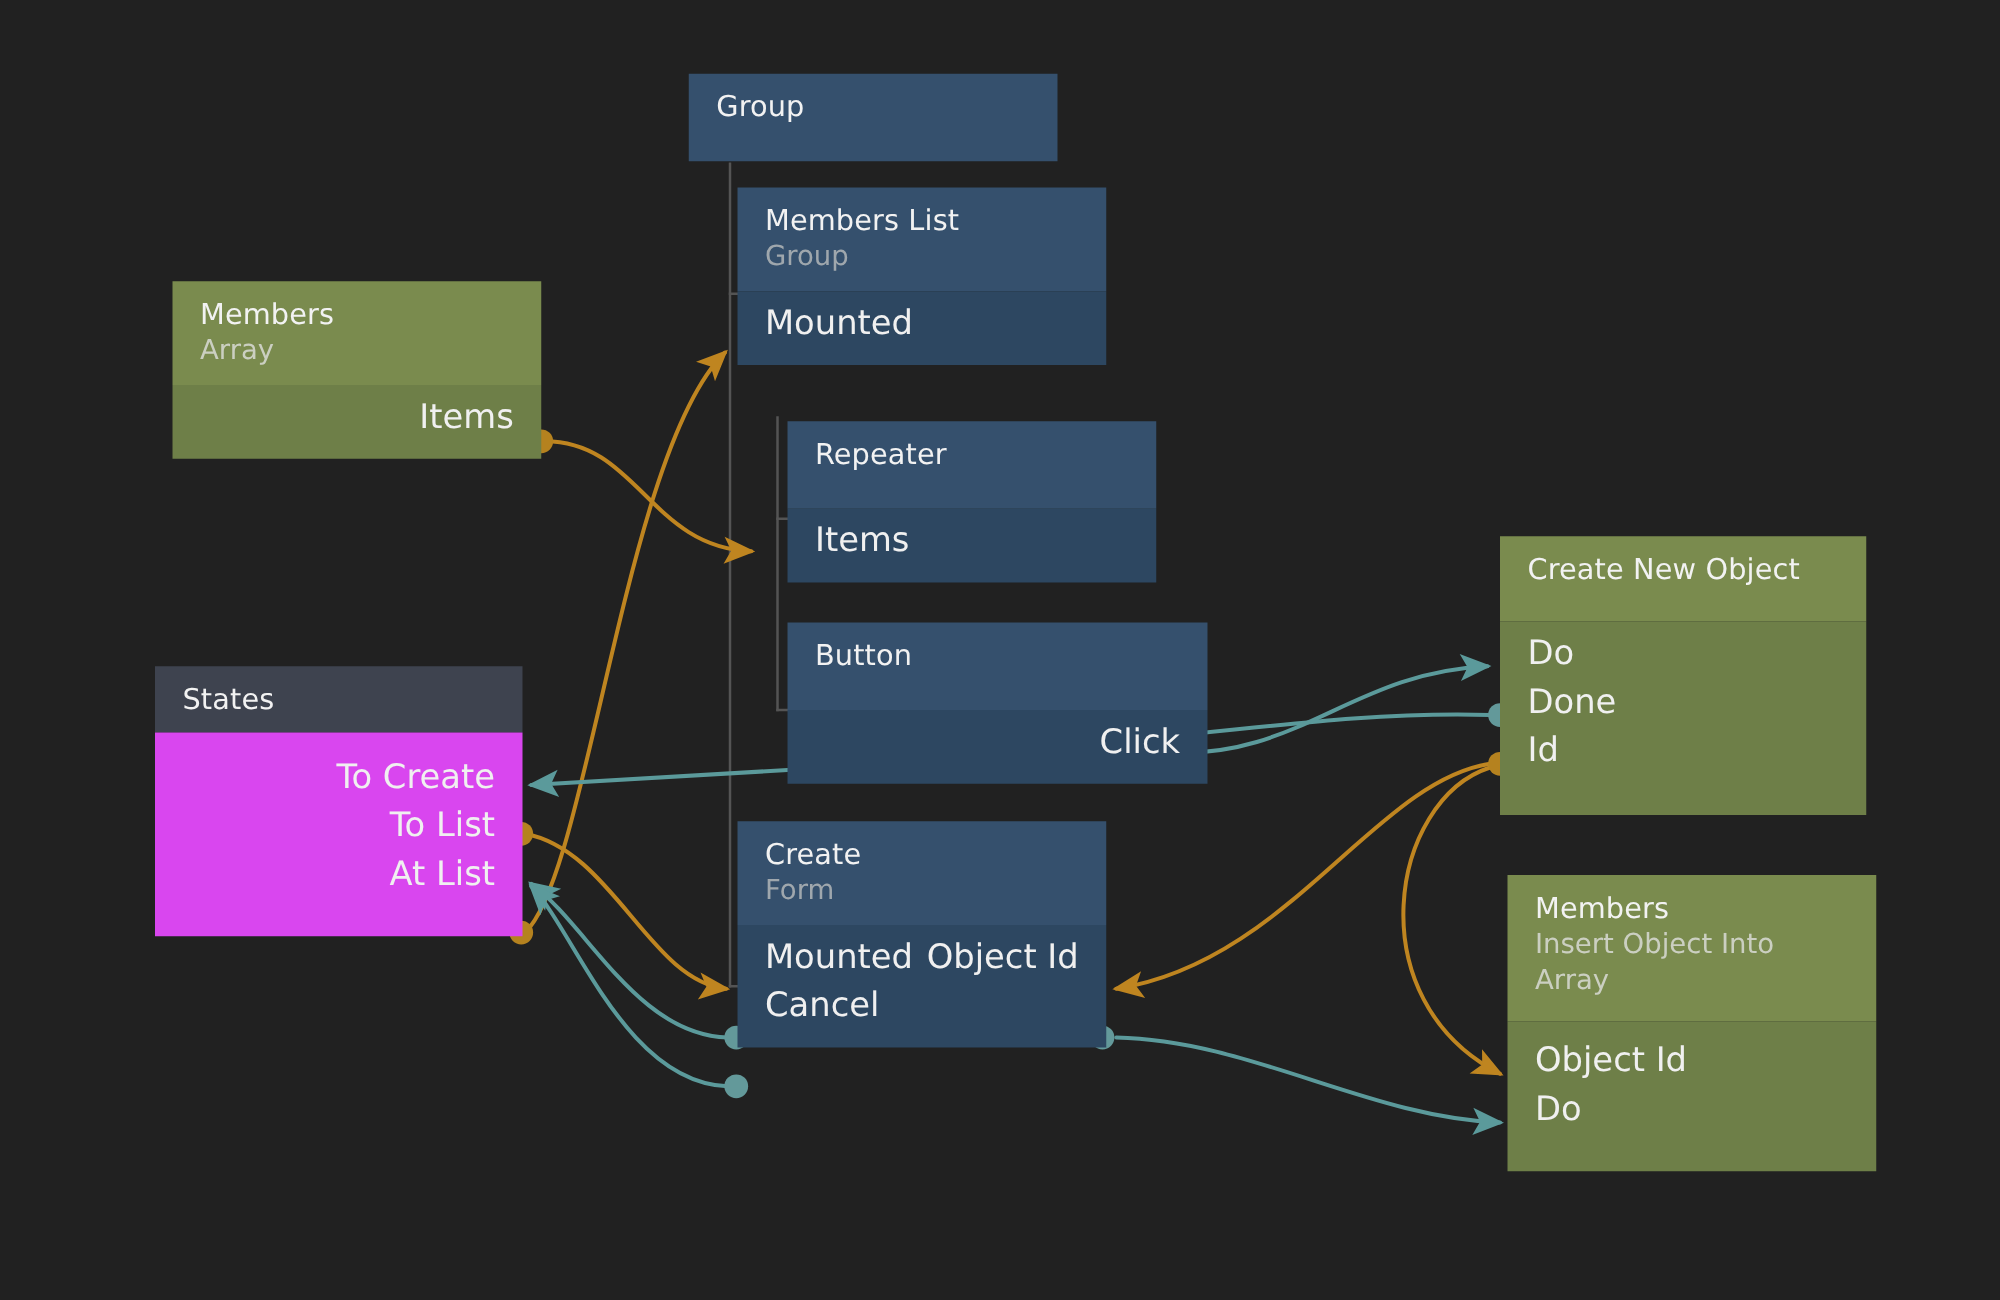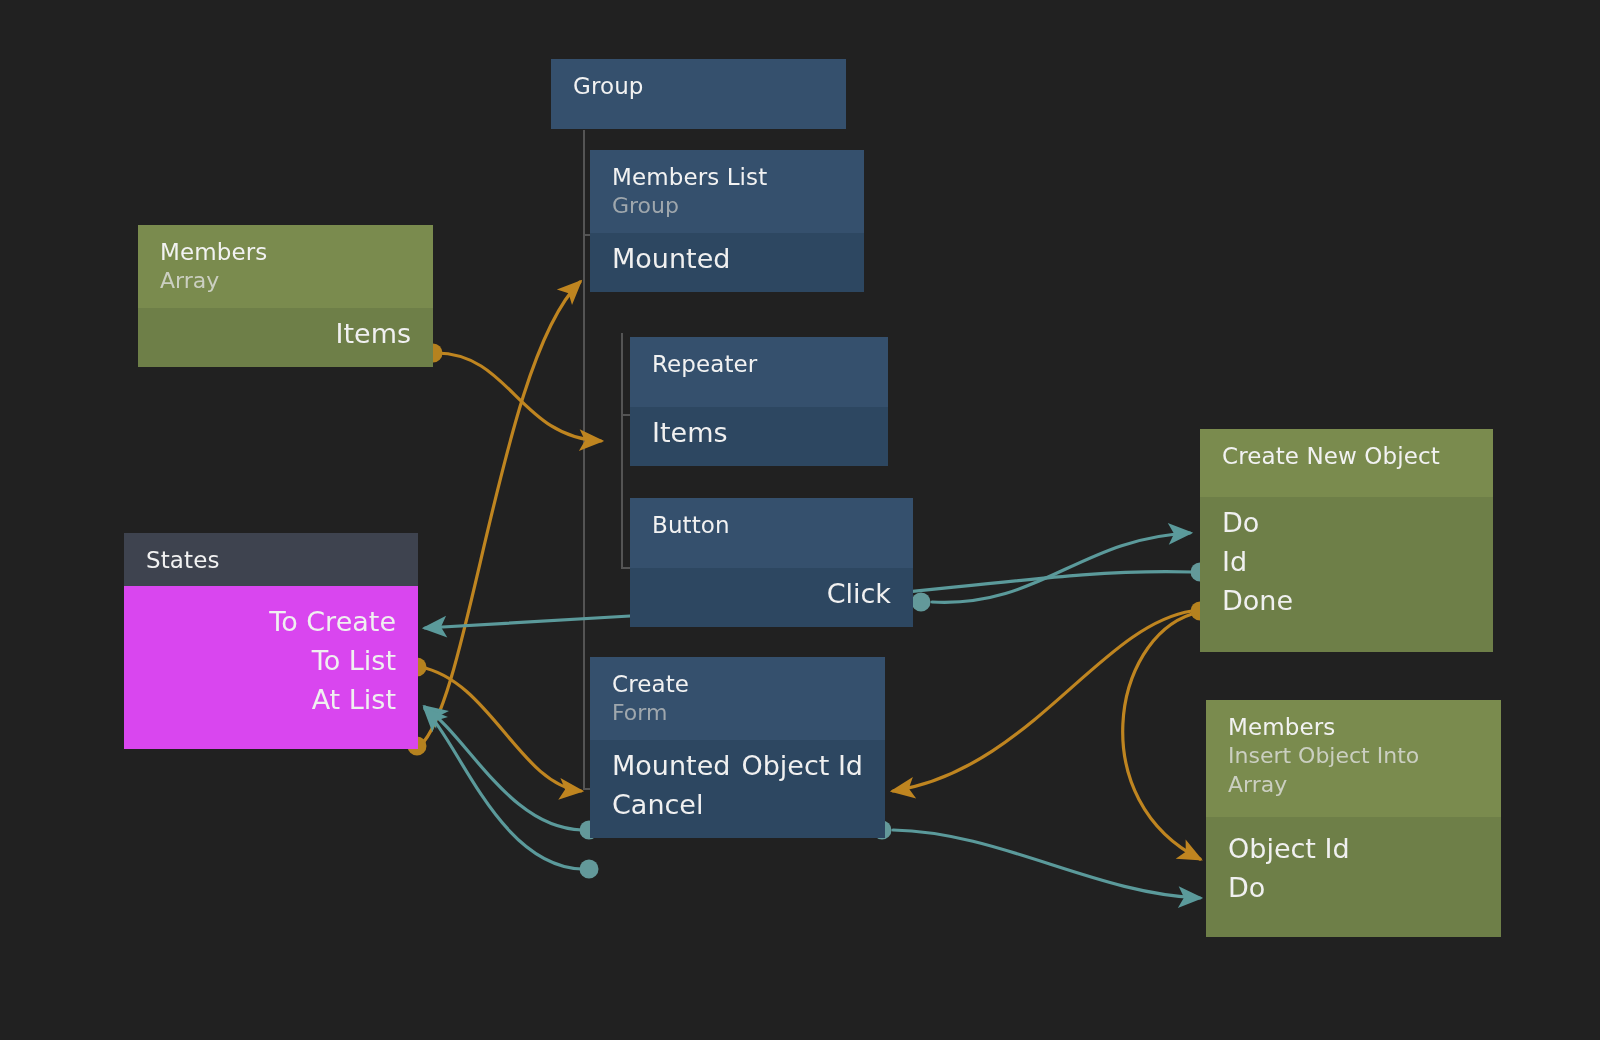--- a/index.html
+++ b/index.html
@@ -143,44 +143,44 @@
       <circle cx="882" cy="830" r="9.5" fill="#63999a"></circle>
     </g>
   </svg>
 
   <div class="node blue" style="left:551px; top:59px; width:295px;">
     <div class="node-header" style="height:70px;">
       <div class="node-title">Group</div>
     </div>
   </div>
 
-  <div class="node blue" style="left:590px; top:150px; width:274px;">
+  <div class="node blue" style="left:590px; top:150px; width:295px;">
     <div class="node-header">
       <div class="node-title">Members List</div>
       <div class="node-subtitle">Group</div>
     </div>
     <div class="node-body">
       <div class="port left">
         <span>Mounted</span>
       </div>
     </div>
   </div>
 
-  <div class="node blue" style="left:630px; top:337px; width:258px;border-radius:10px;">
+  <div class="node blue" style="left:630px; top:337px; width:295px;border-radius:10px;">
     <div class="node-header" style="height:70px;">
       <div class="node-title">Repeater</div>
     </div>
     <div class="node-body">
       <div class="port left">
         <span>Items</span>
       </div>
     </div>
   </div>
 
-  <div class="node blue" style="left:630px; top:498px; width:283px;">
+  <div class="node blue" style="left:630px; top:498px; width:336px;">
     <div class="node-header" style="height:70px;">
       <div class="node-title">Button</div>
     </div>
     <div class="node-body">
       <div class="port right">
         <span>Click</span>
       </div>
     </div>
   </div>
 
@@ -231,24 +231,24 @@
 
   <div class="node green" style="left:1200px; top:429px; width:293px;">
     <div class="node-header" style="height:68px;">
       <div class="node-title">Create New Object</div>
     </div>
     <div class="node-body" style="padding-bottom:32px;">
       <div class="port left">
         <span>Do</span>
       </div>
       <div class="port left">
+        <span>Done</span>
+      </div>
+      <div class="port left">
         <span>Id</span>
-      </div>
-      <div class="port left">
-        <span>Done</span>
       </div>
     </div>
   </div>
 
   <div class="node green" style="left:1206px; top:700px; width:295px;">
     <div class="node-header" style="padding-bottom:18px;">
       <div class="node-title bold">Members</div>
       <div class="node-subtitle" style="max-width:220px;">Insert Object Into Array</div>
     </div>
     <div class="node-body" style="padding-top:12px; padding-bottom:30px;">

